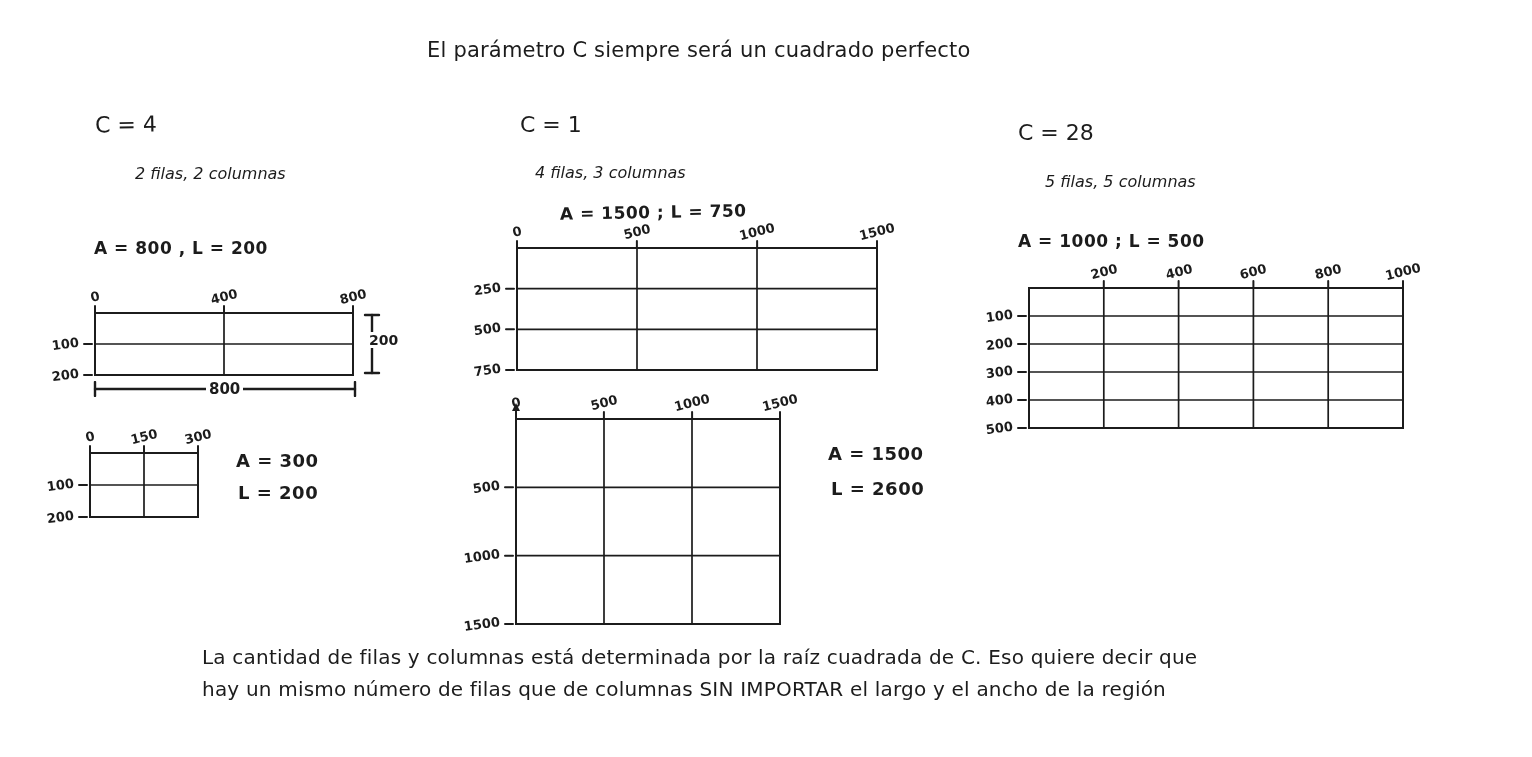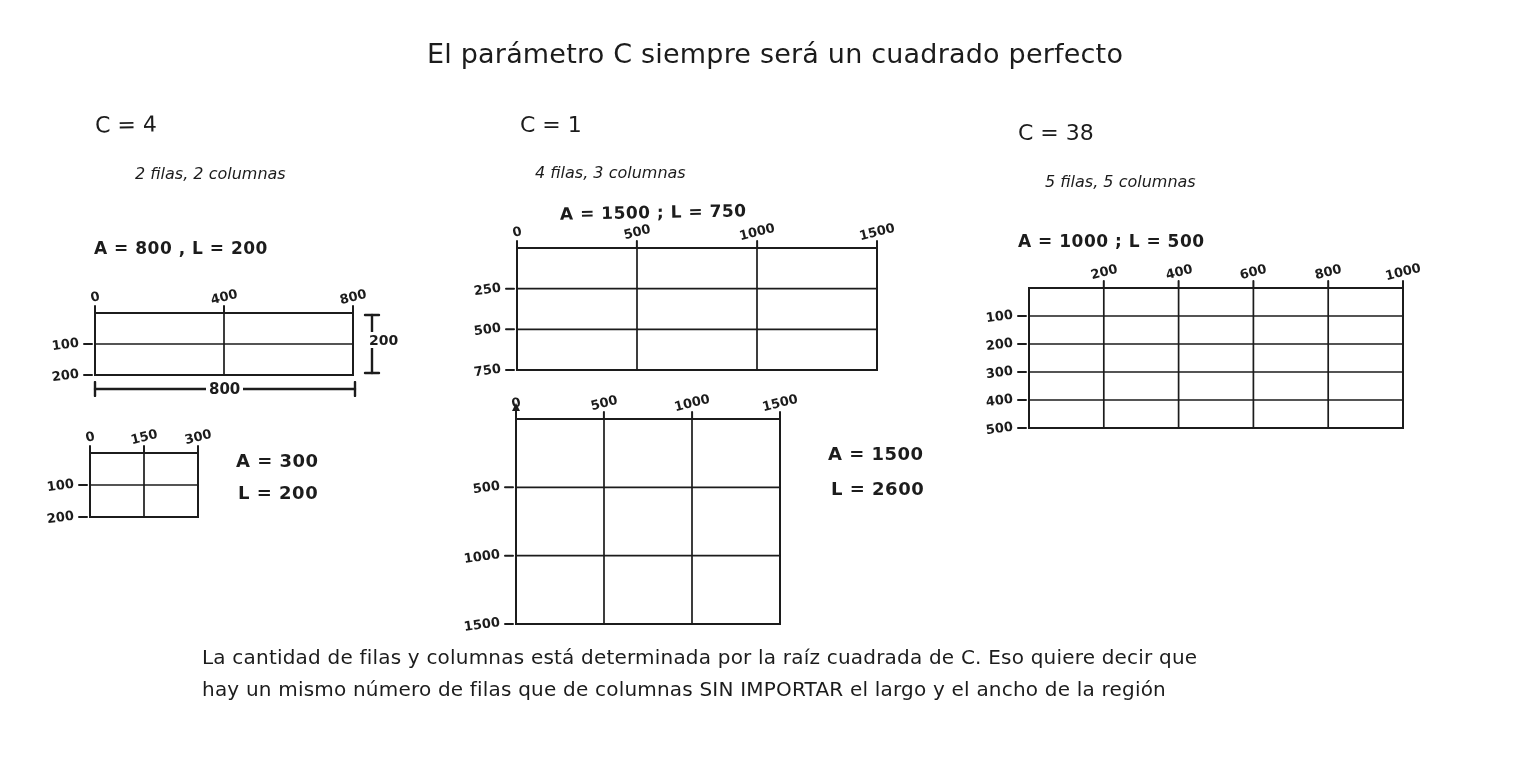--- a/index.html
+++ b/index.html
@@ -1,19 +1,19 @@
 <!DOCTYPE html>
 <html><head>
 <meta charset="utf-8">
 <style>
   html,body{margin:0;padding:0;background:#ffffff;}
   body{font-family:"DejaVu Sans",sans-serif;color:#1c1c1c;}
   .canvas{position:relative;width:1532px;height:757px;background:#fff;overflow:hidden;}
   .abs{position:absolute;white-space:nowrap;}
-  .title{font-size:27px;letter-spacing:.2px;}
+  .title{font-size:21px;letter-spacing:.2px;}
   .heading{font-size:22px;}
   .subheading{font-size:16px;font-style:italic;}
   .formula{font-size:17px;font-weight:bold;letter-spacing:.5px;}
   .side-line{font-size:18px;font-weight:bold;letter-spacing:.5px;}
   .footer-line{font-size:20px;letter-spacing:.2px;}
   .grid-box{position:absolute;}
   .grid-box svg{display:block;overflow:visible;}
   .grid-box .xl{position:absolute;top:-9px;transform:translate(-50%,-100%) rotate(-14deg);
     font-size:13px;font-weight:bold;white-space:nowrap;}
   .grid-box .yl{position:absolute;left:-16px;transform:translate(-100%,-50%) rotate(-8deg);
@@ -135,21 +135,21 @@
       <span class="xl" style="left: 87.912px;">500</span>
       <span class="xl" style="left: 176.088px;">1000</span>
       <span class="xl" style="left: 264px;">1500</span>
       <span class="yl" style="top: 68.265px;">500</span>
       <span class="yl" style="top: 136.735px;">1000</span>
       <span class="yl" style="top: 205px;">1500</span>
     </div>
   <div class="abs side-line" style="left:828px;top:443px;">A = 1500</div>
   <div class="abs side-line" style="left:831px;top:478px;">L = 2600</div>
 
-  <div class="abs heading" style="left:1018px;top:120px;">C = 38</div>
+  <div class="abs heading" style="left:1018px;top:120px;">C = 28</div>
   <div class="abs subheading" style="left:1038px;top:172px;margin-left:7px;">5 filas, 5 columnas</div>
   <div class="abs formula" style="left:1018px;top:231px;">A = 1000  ;   L = 500</div>
 
   <div class="grid-box" style="left:1029px;top:288px;width:374px;height:140px;">
       <svg width="374" height="140">
         <rect x="0" y="0" width="374" height="140" fill="none" stroke="#1c1c1c" stroke-width="2"></rect>
         <line x1="74.8" y1="0" x2="74.8" y2="140" stroke="#1c1c1c" stroke-width="1.7" stroke-linecap="round"></line>
         <line x1="149.6" y1="0" x2="149.6" y2="140" stroke="#1c1c1c" stroke-width="1.7" stroke-linecap="round"></line>
         <line x1="224.4" y1="0" x2="224.4" y2="140" stroke="#1c1c1c" stroke-width="1.7" stroke-linecap="round"></line>
         <line x1="299.2" y1="0" x2="299.2" y2="140" stroke="#1c1c1c" stroke-width="1.7" stroke-linecap="round"></line>

